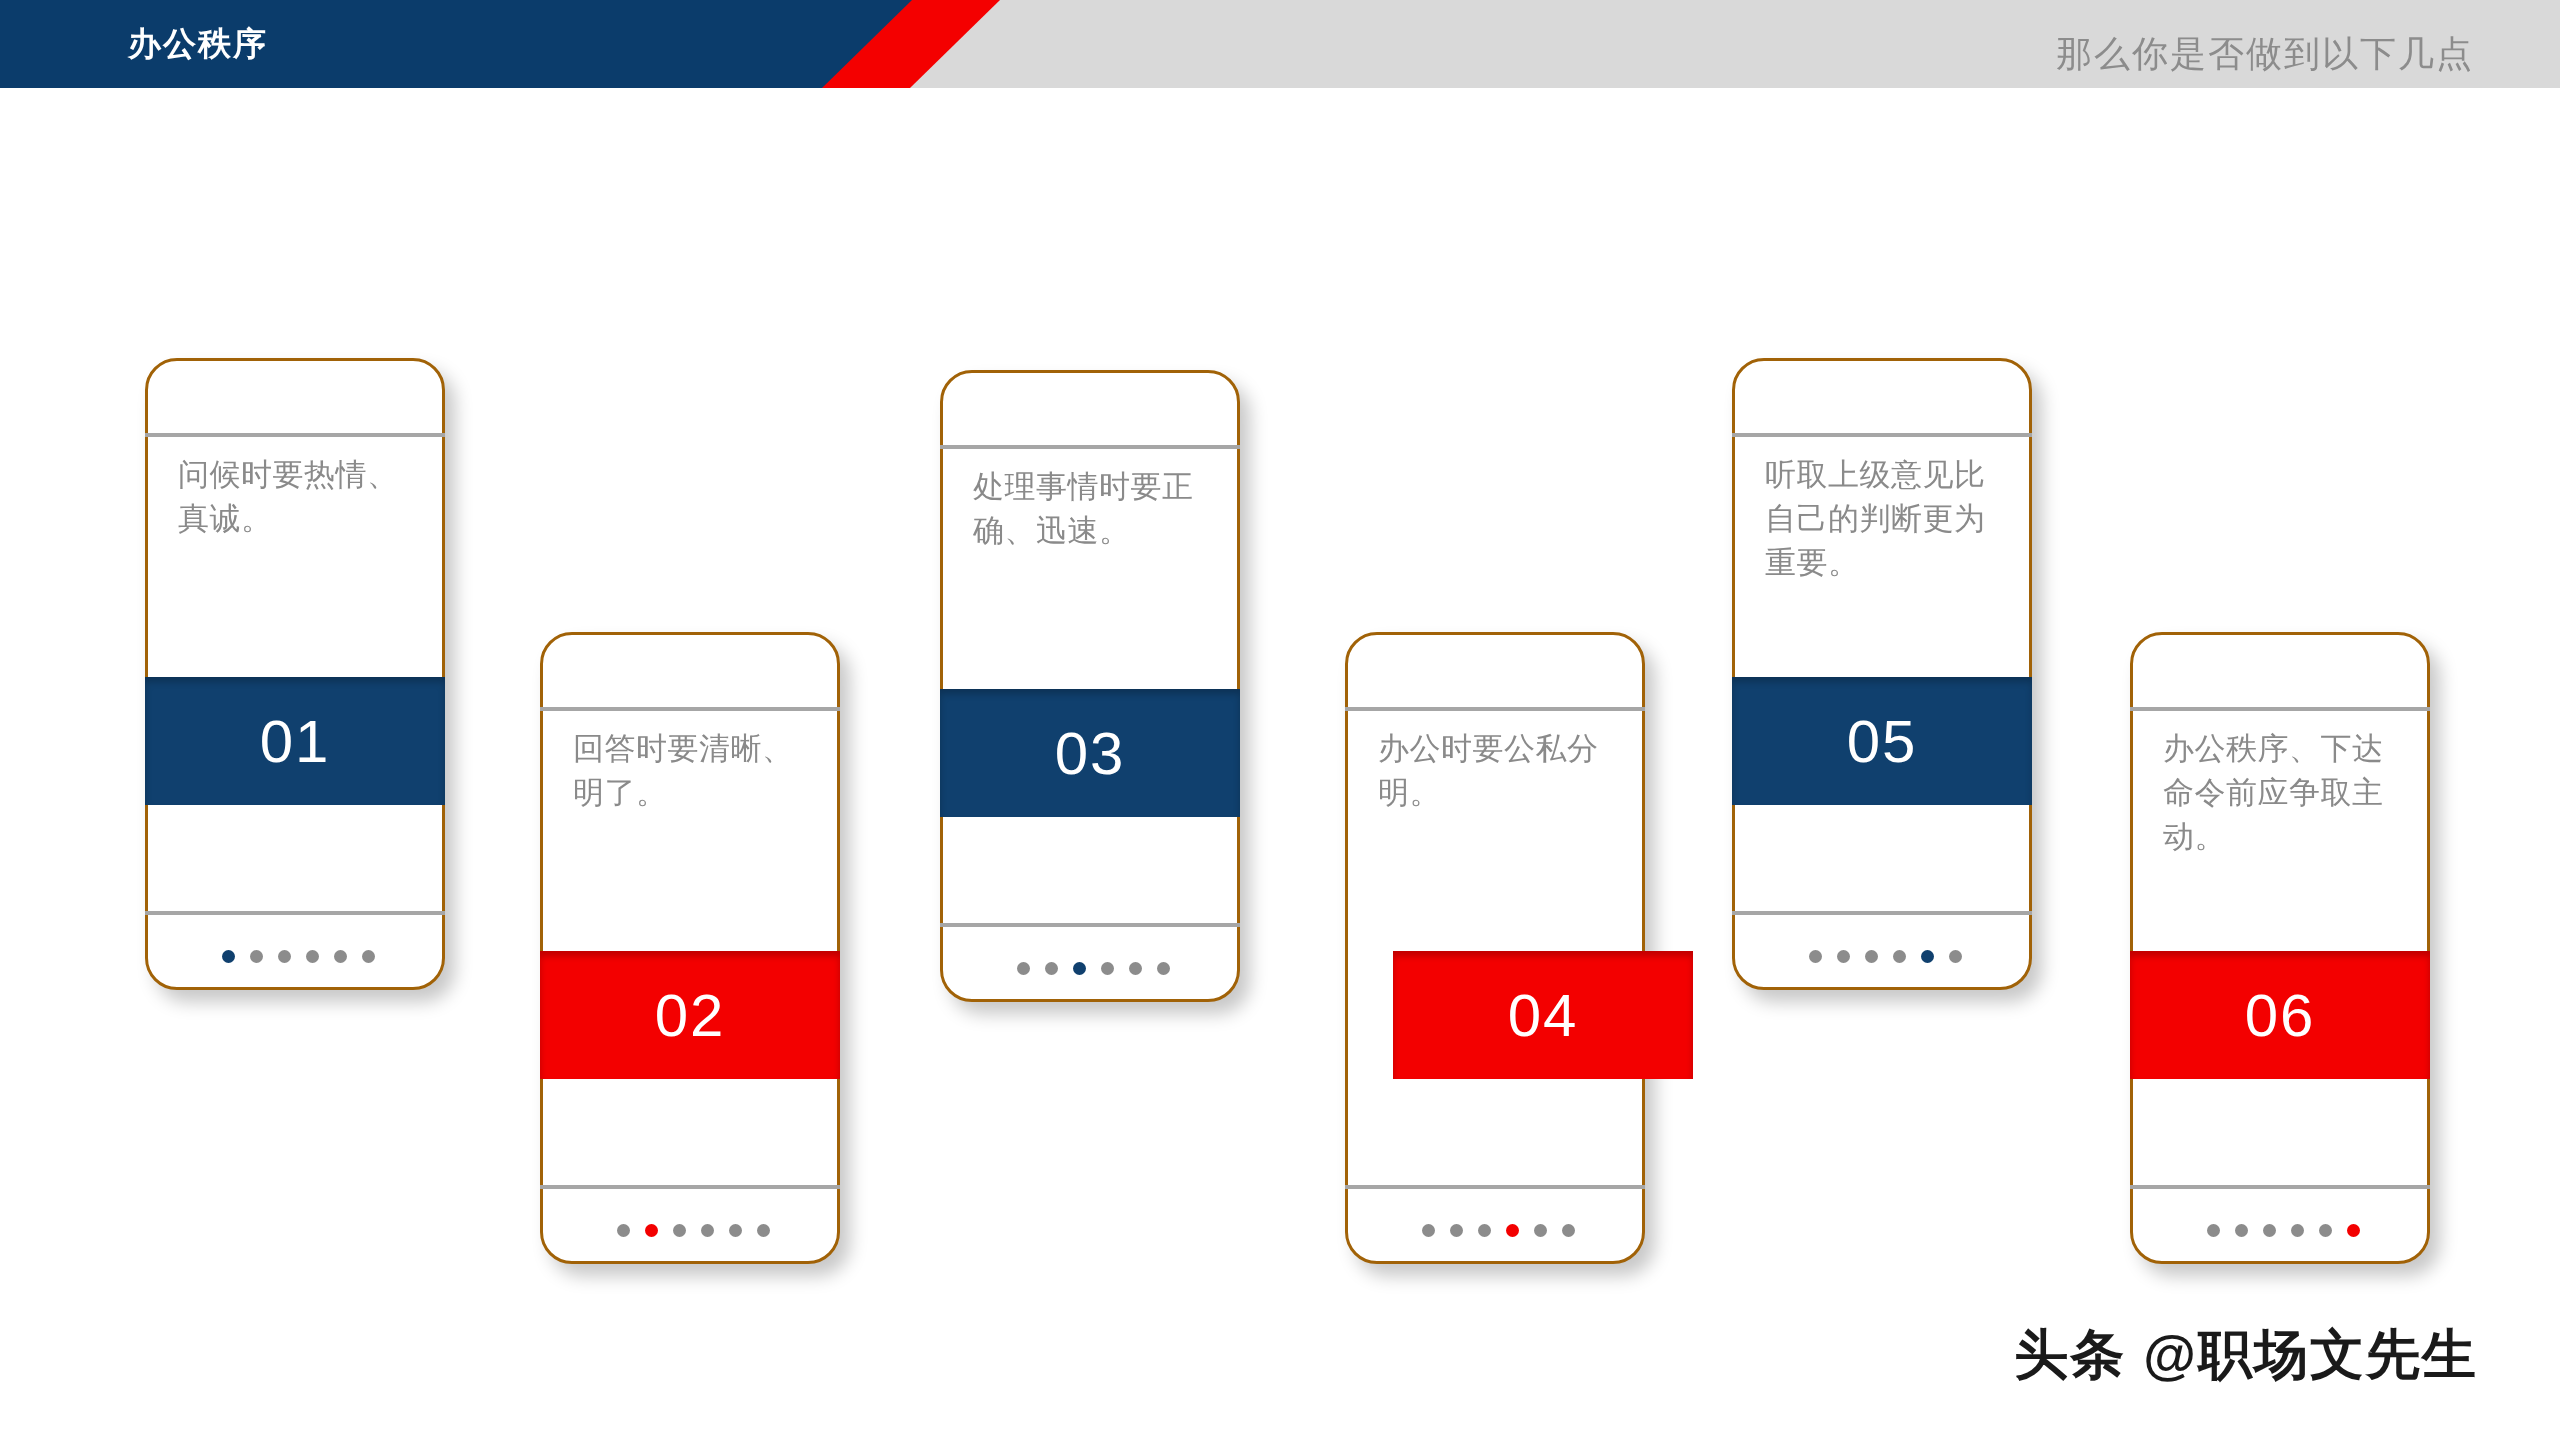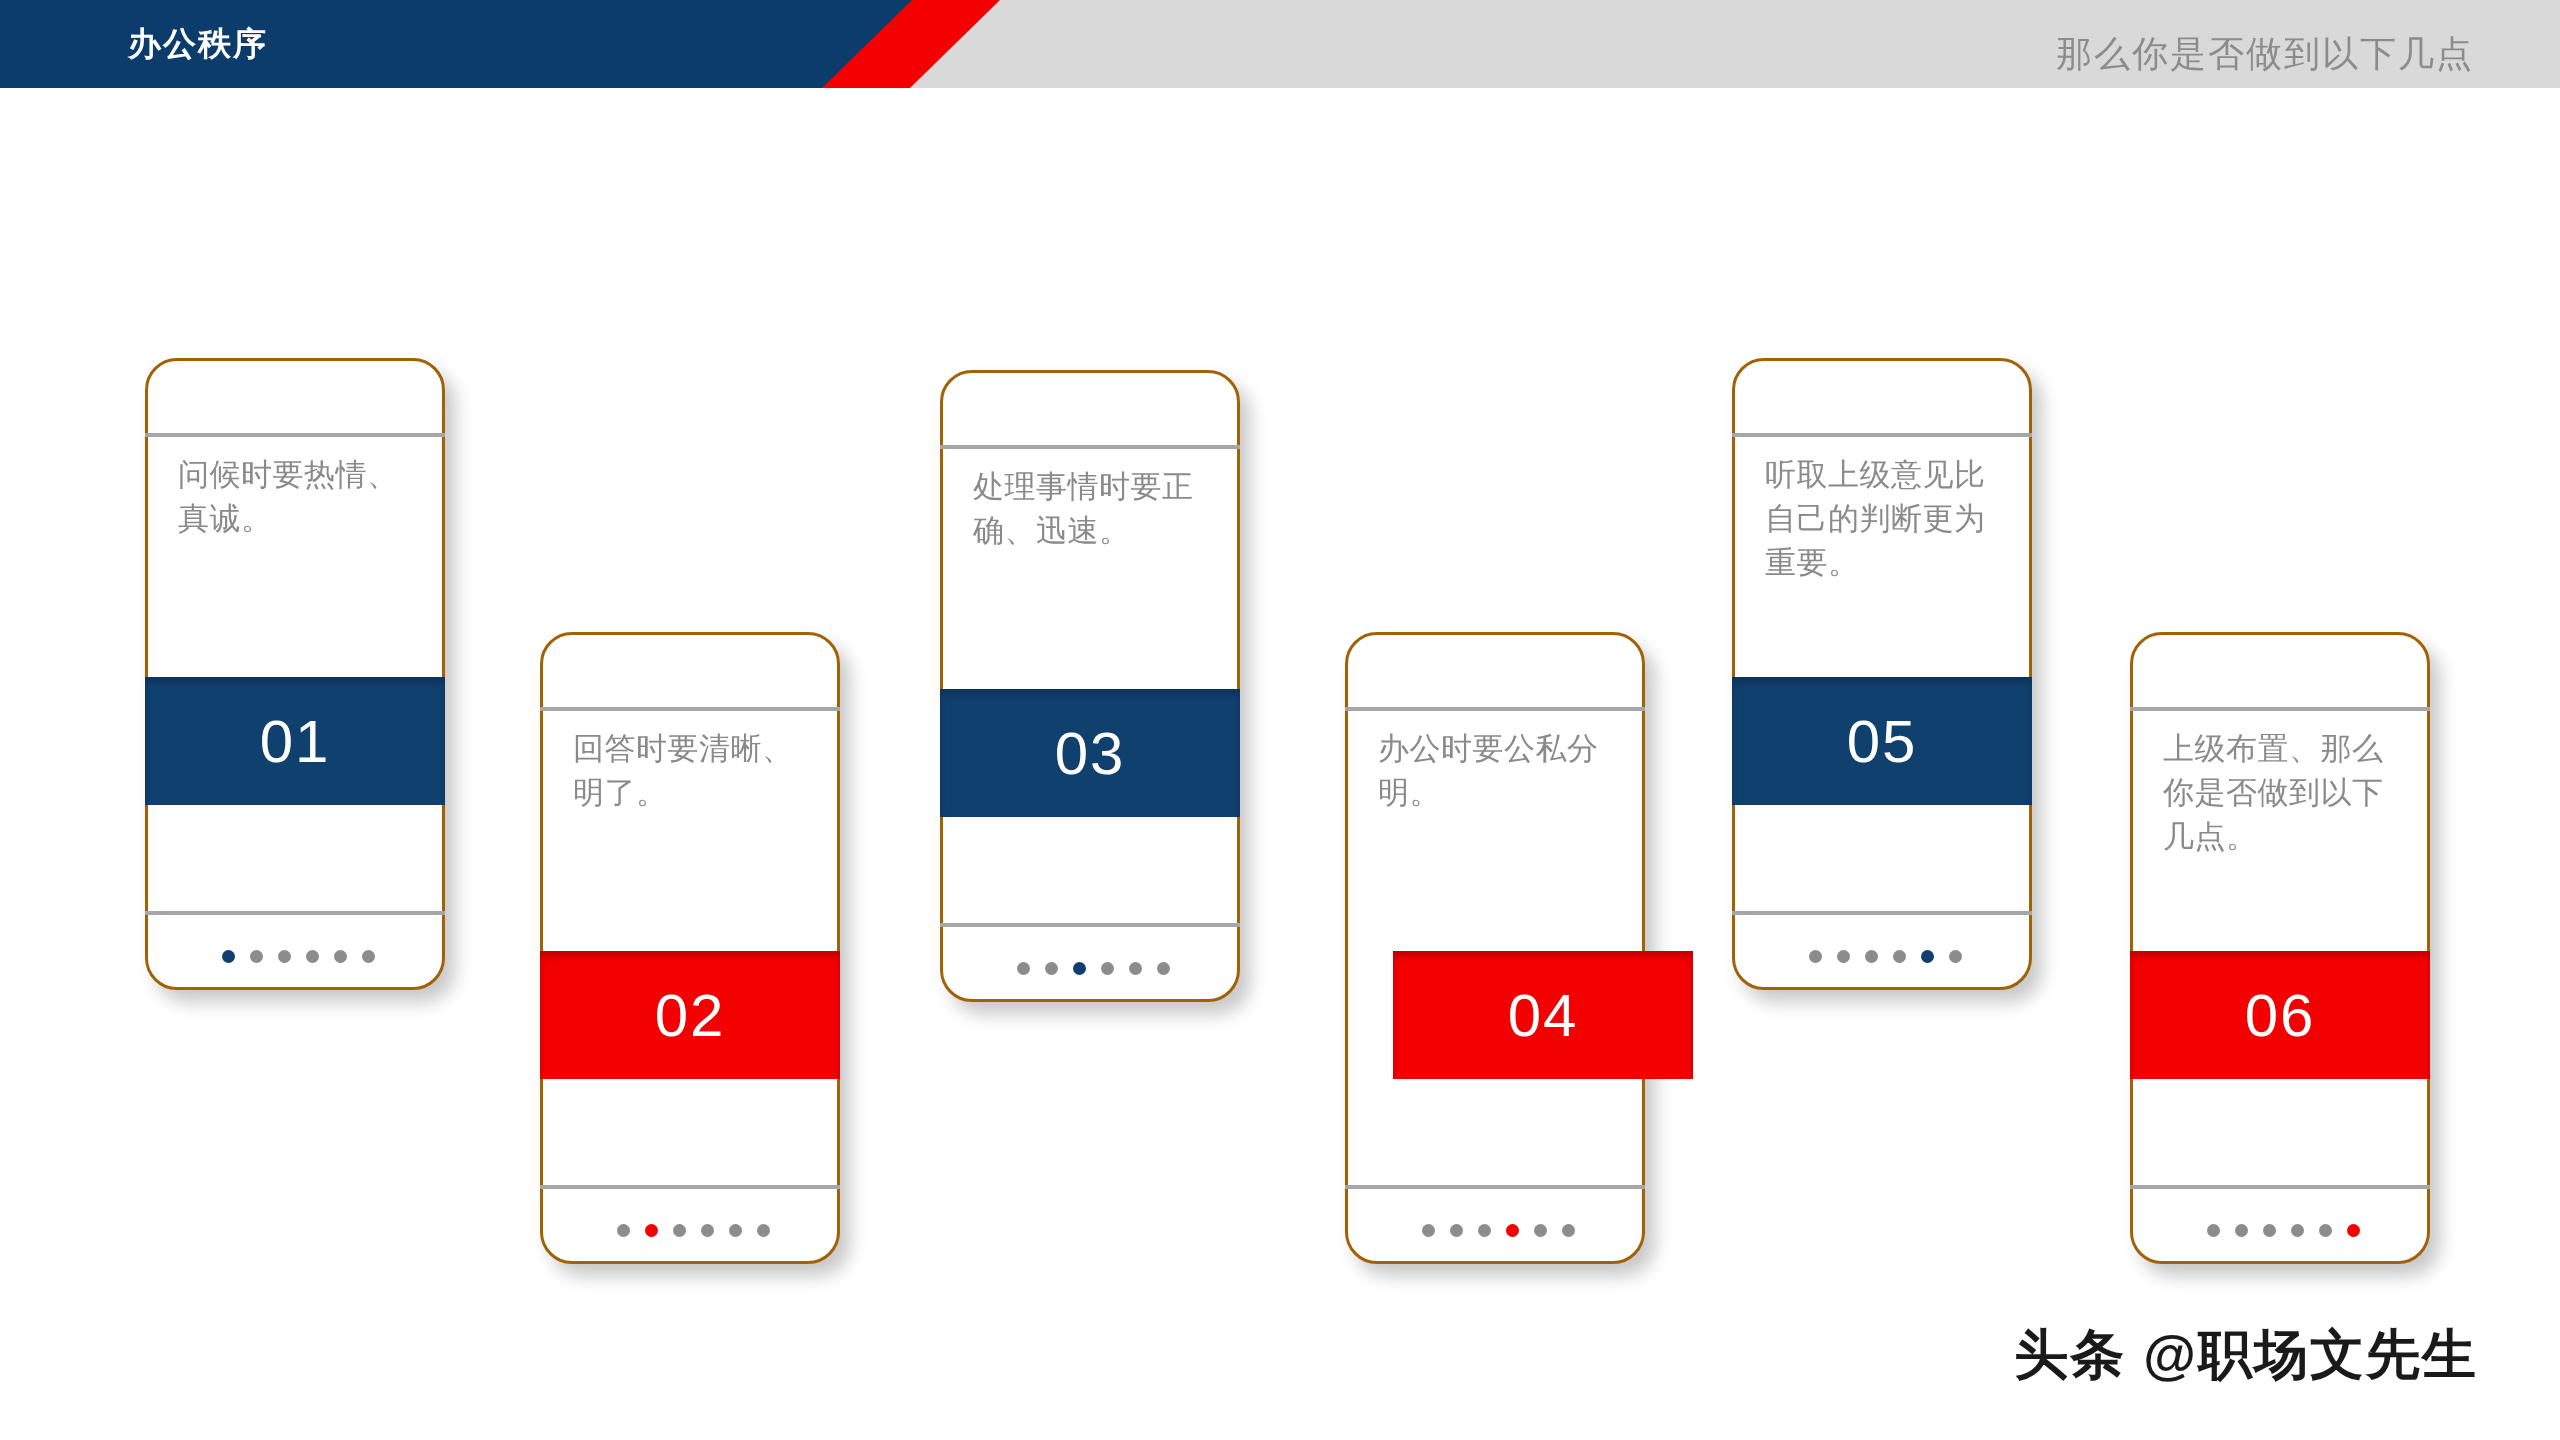--- a/index.html
+++ b/index.html
@@ -191,21 +191,21 @@
         <span class="dot"></span>
         <span class="dot"></span>
         <span class="dot active-blue"></span>
         <span class="dot"></span>
       </div>
     </div>
 
     <div class="card" id="card-6">
       <div class="card-topline"></div>
       <div class="card-botline"></div>
-      <div class="card-text">上级布置、那么你是否做到以下几点。</div>
+      <div class="card-text">办公秩序、下达命令前应争取主动。</div>
       <div class="band red">06</div>
       <div class="dots">
         <span class="dot"></span>
         <span class="dot"></span>
         <span class="dot"></span>
         <span class="dot"></span>
         <span class="dot"></span>
         <span class="dot active-red"></span>
       </div>
     </div>

